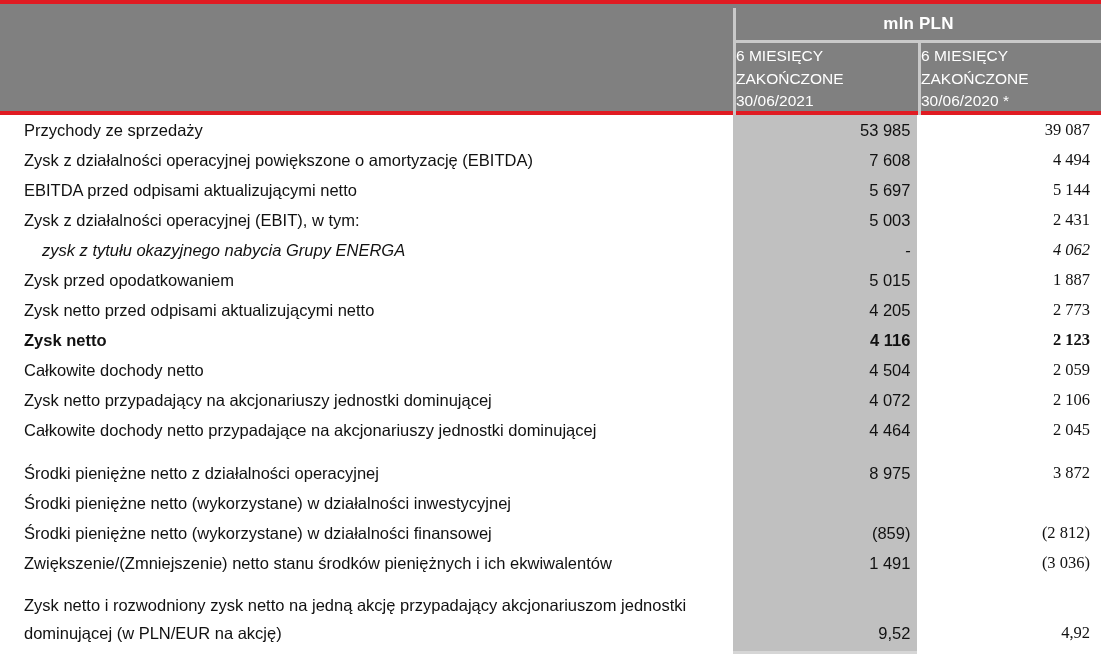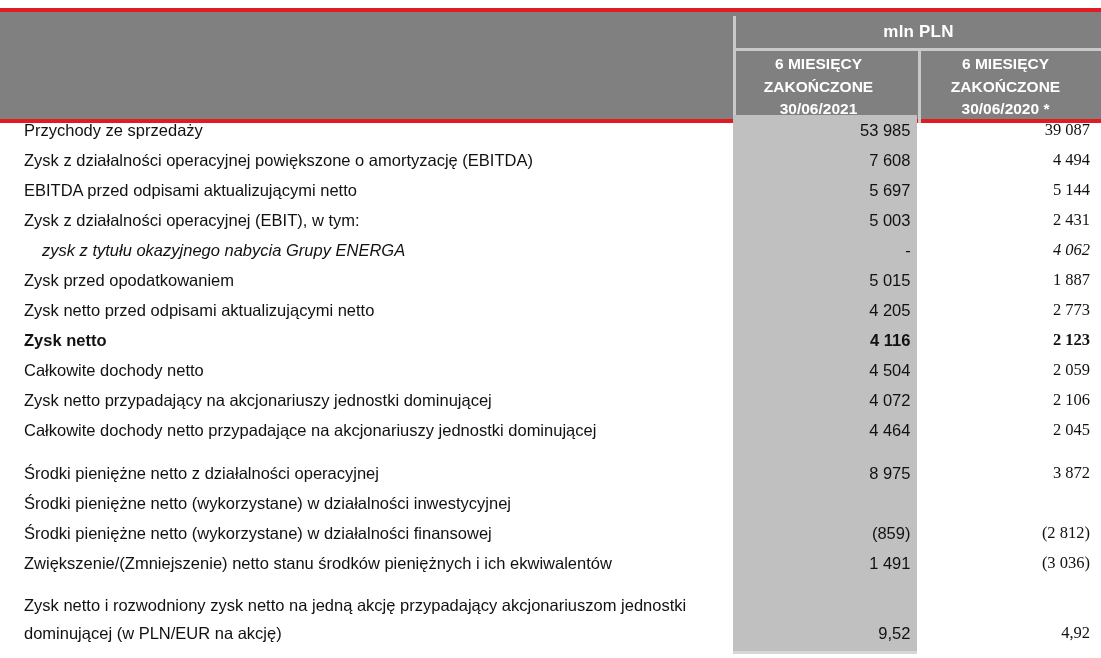--- a/index.html
+++ b/index.html
@@ -18,21 +18,21 @@
     width: 1101px;
     height: 658px;
     background: #ffffff;
     overflow: hidden;
   }
 
   
   .header-band {
     position: absolute;
     left: 0;
-    top: 8px;
+    top: 0;
     width: 1101px;
     height: 115px;
     background: #808080;
     border-top: 4px solid #e01b22;
     border-bottom: 4px solid #e01b22;
     box-sizing: border-box;
   }
   
   .hdr-vdiv-main {
     position: absolute;
@@ -75,23 +75,23 @@
     font-weight: bold;
     letter-spacing: 0.2px;
   }
 
   .hdr-col {
     position: absolute;
     top: 41px;
     height: 70px;
     color: #ffffff;
     font-size: 15.5px;
-    font-weight: bold;
+    font-weight: normal;
     line-height: 22.5px;
-    text-align: center;
+    text-align: left;
     box-sizing: border-box;
   }
   .hdr-col.c1 { left: 736px; width: 176px; padding-right: 11px; }
   .hdr-col.c2 { left: 921px; width: 180px; padding-right: 11px; }
   .hdr-col span { display: block; white-space: nowrap; }
 
   
   .shade-col {
     position: absolute;
     left: 733px;

